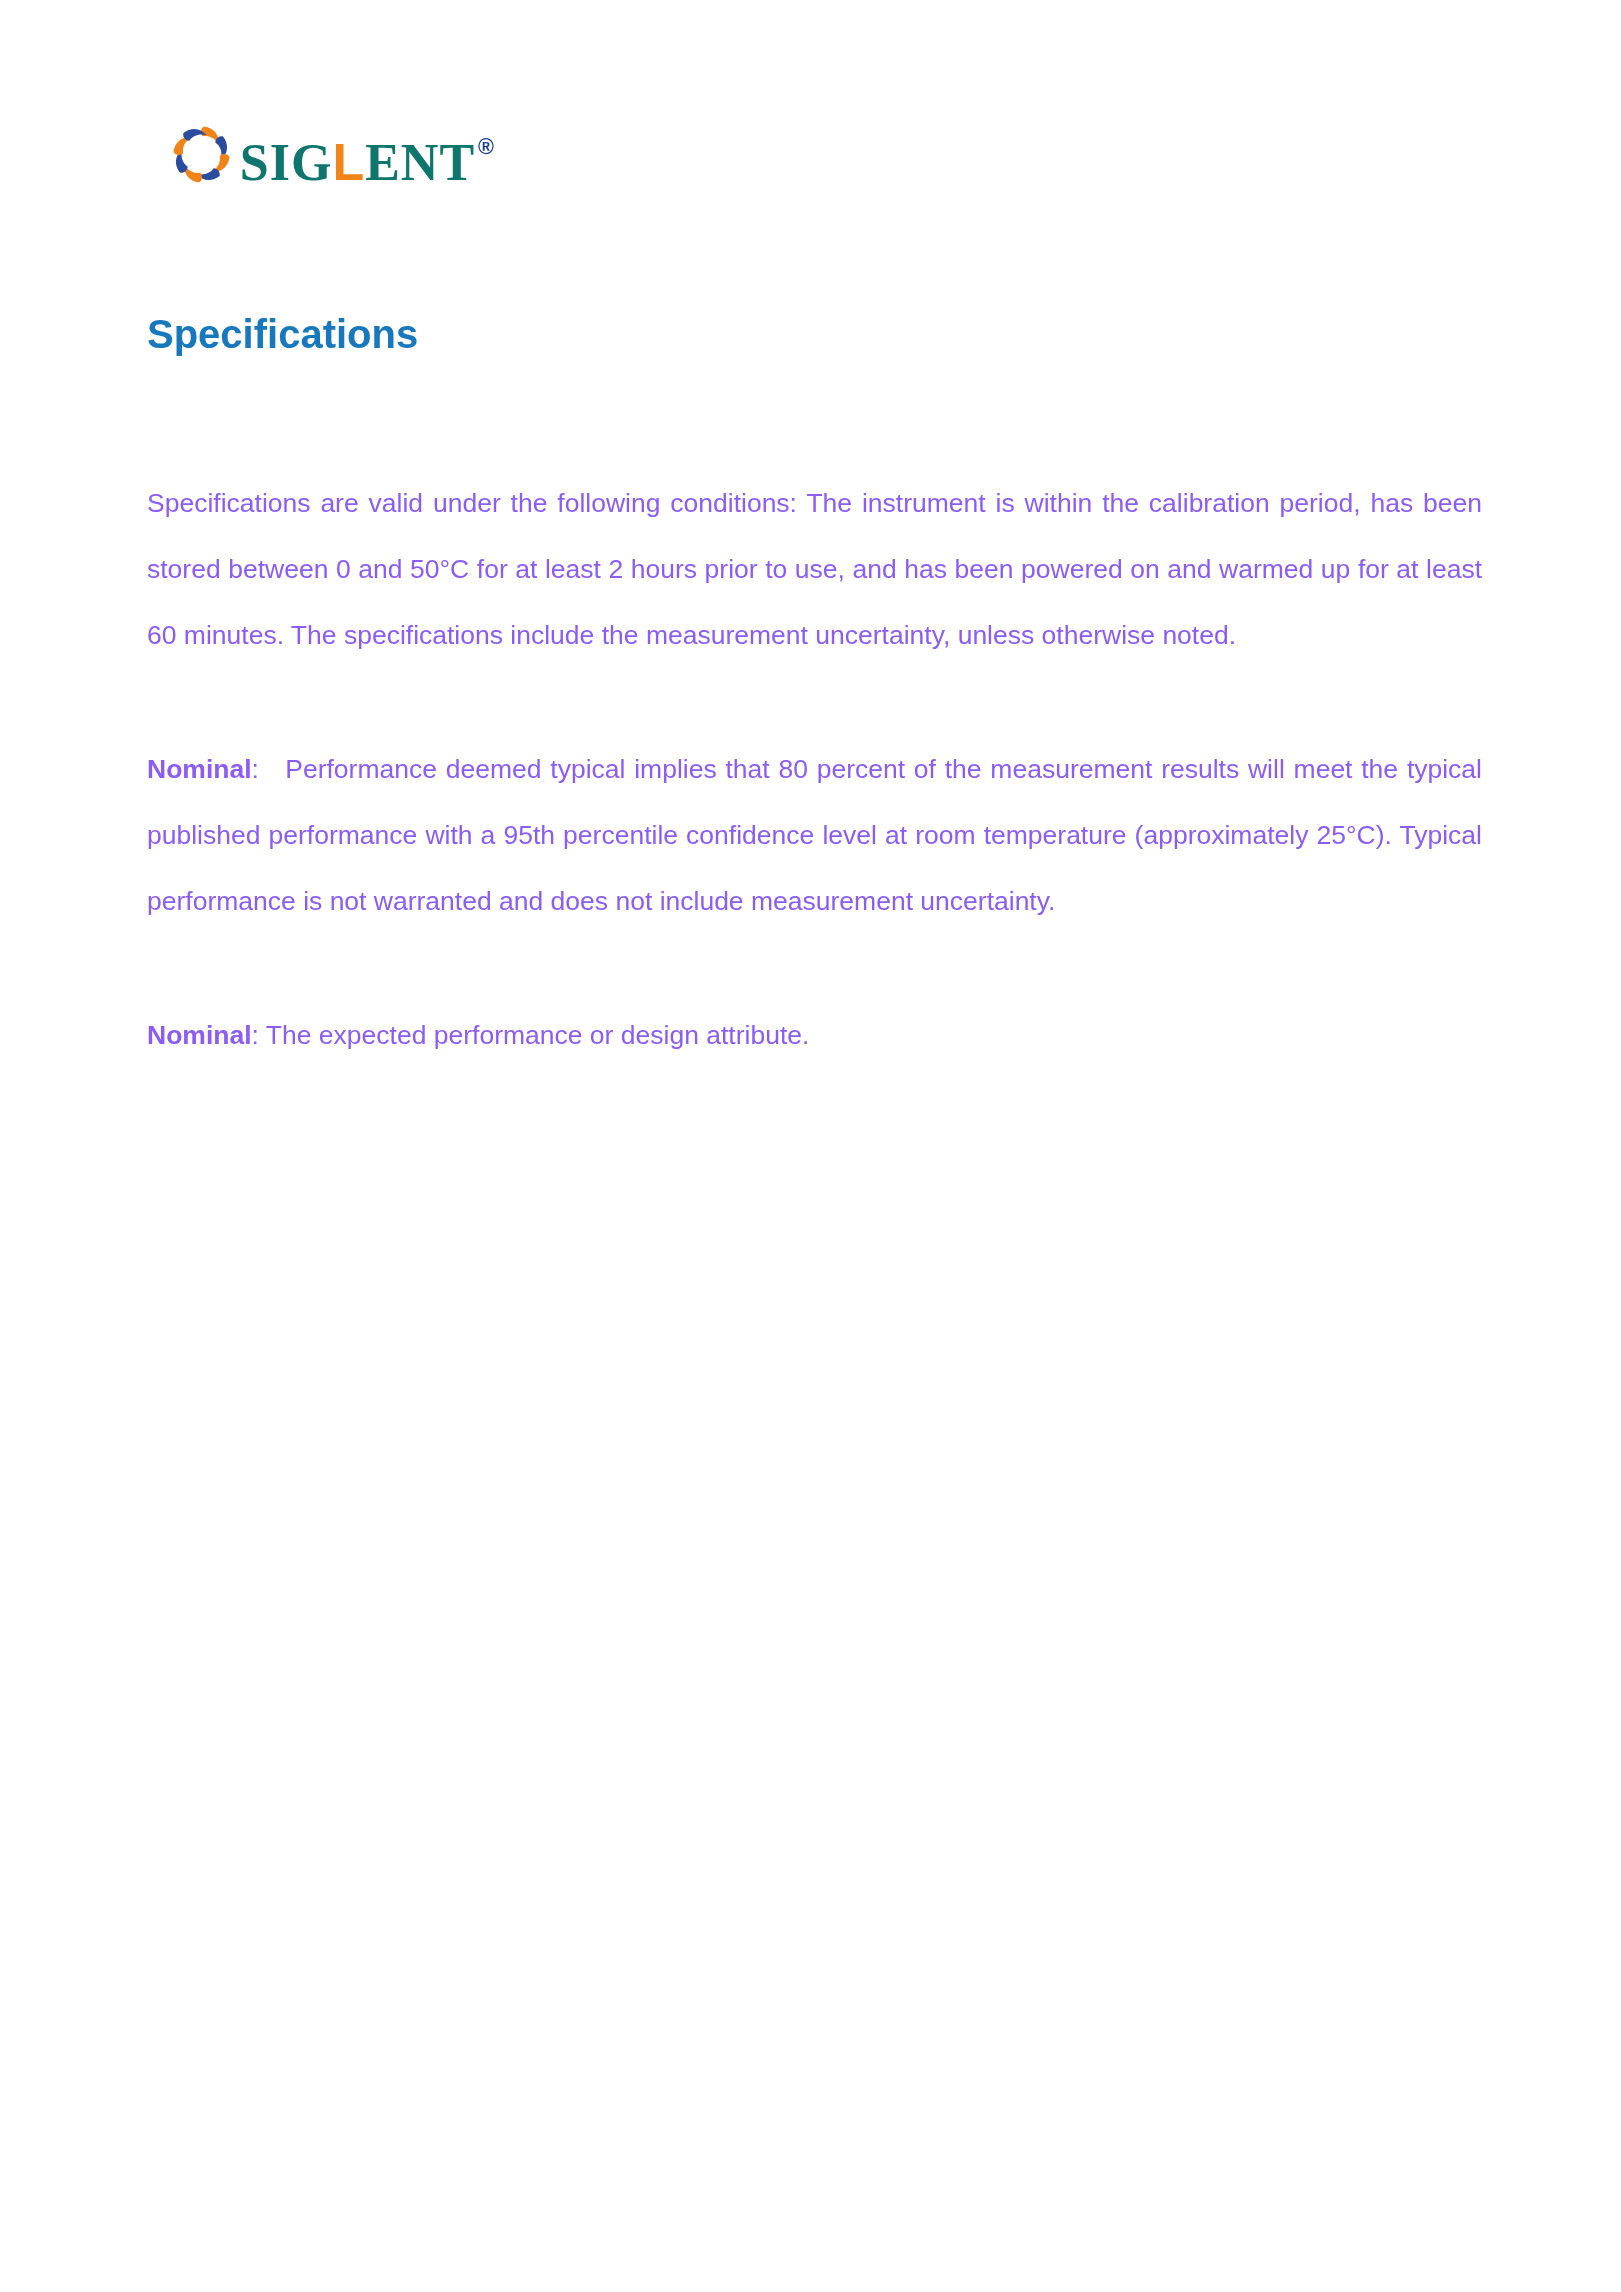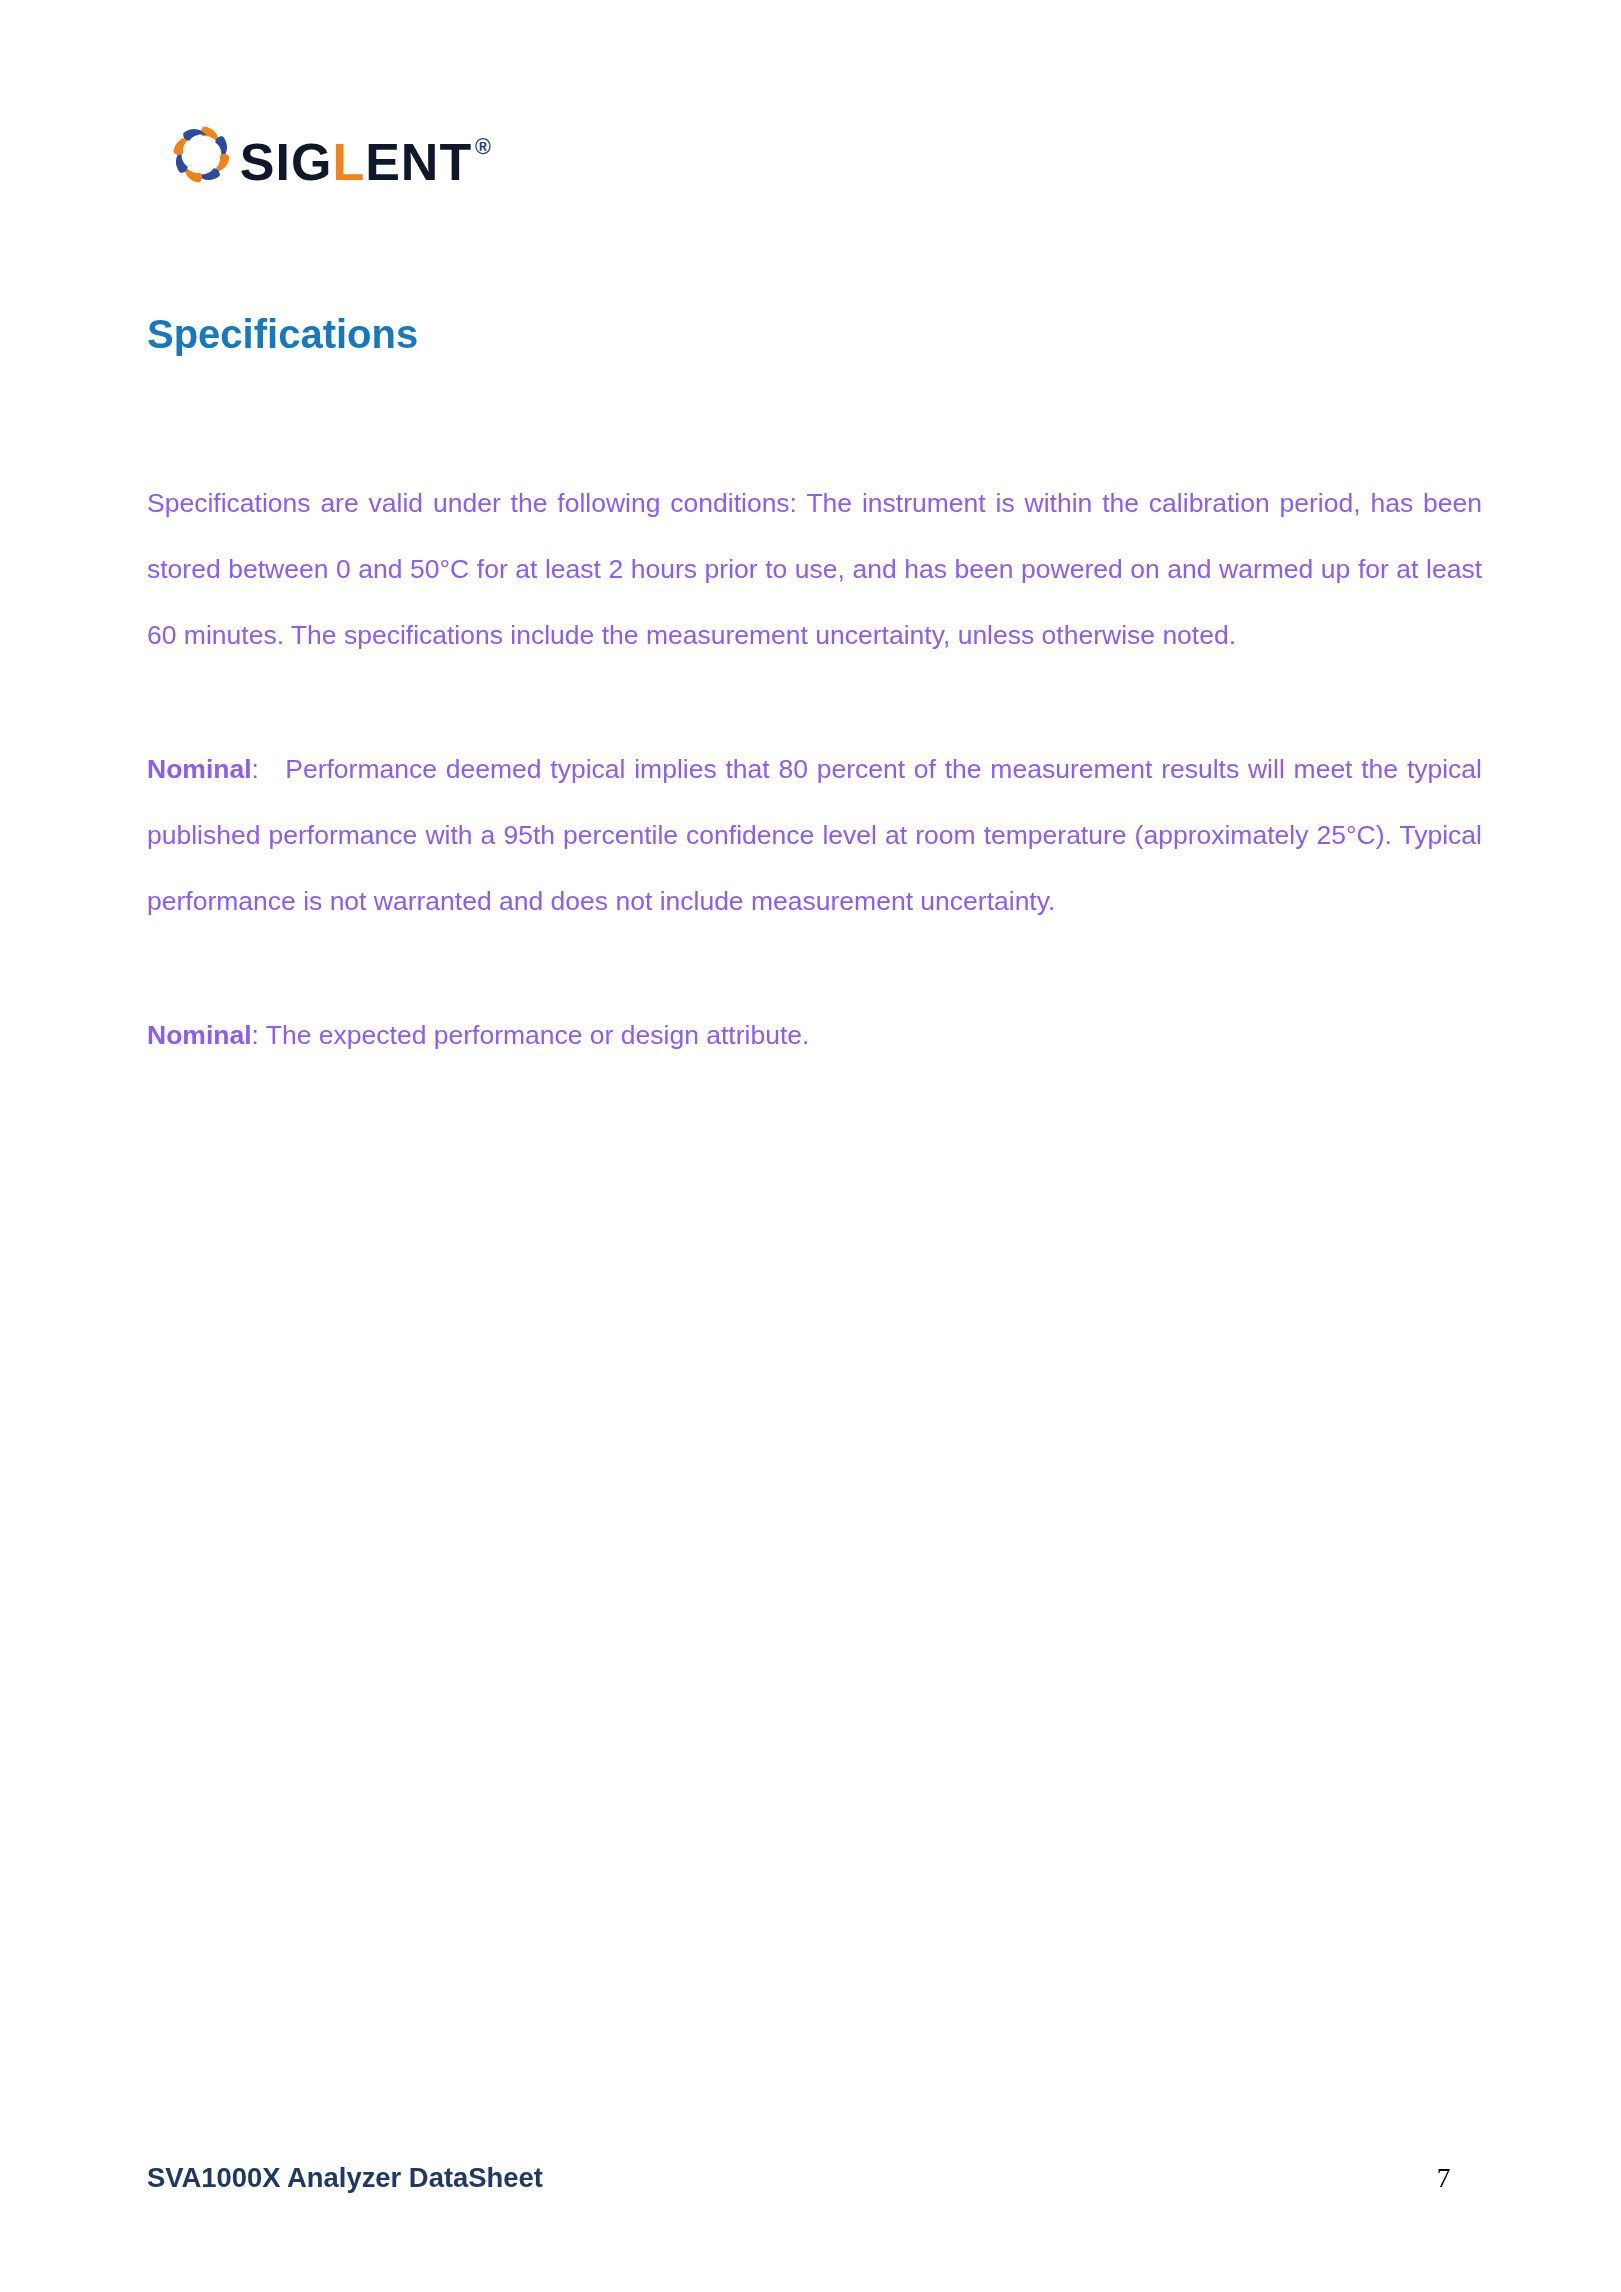--- a/index.html
+++ b/index.html
@@ -24,21 +24,21 @@
   }
   .logo-icon { width: 61px; height: 61px; flex: 0 0 auto; }
   .wordmark {
     margin-left: 7.8px;
     font-size: 52px;
     font-weight: bold;
     letter-spacing: 1px;
     line-height: 61px;
     white-space: nowrap;
   }
-  .wordmark .navy { color: #0f172a; }
+  .wordmark .navy { color: #0f766e; font-family: Liberation Serif, serif; }
   .wordmark .orange { color: #f08418; }
   .reg-mark {
     font-size: 21.6px;
     font-weight: bold;
     color: #1c3f94;
     vertical-align: 25.5px;
     margin-left: 2.9px;
   }
 
   
@@ -113,19 +113,15 @@
   </header>
 
   <h1 class="page-title">Specifications</h1>
 
   <main class="body-content">
     <p><span class="lead"></span><span>Specifications are valid under the following conditions: The instrument is within the calibration period, has been stored between 0 and 50°C for at least 2 hours prior to use, and has been powered on and warmed up for at least 60 minutes. The specifications include the measurement uncertainty, unless otherwise noted.</span></p>
     <p><span class="lead">Nominal</span><span>:&nbsp;&nbsp; Performance deemed typical implies that 80 percent of the measurement results will meet the typical published performance with a 95th percentile confidence level at room temperature (approximately 25°C). Typical performance is not warranted and does not include measurement uncertainty.</span></p>
     <p><span class="lead">Nominal</span><span>: The expected performance or design attribute.</span></p>
   </main>
 
-  <footer class="page-footer">
-    <div class="footer-title">SVA1000X Analyzer DataSheet</div>
-    <div class="footer-page-number">7</div>
-  </footer>
 
 </div>
 
 
 </body></html>

